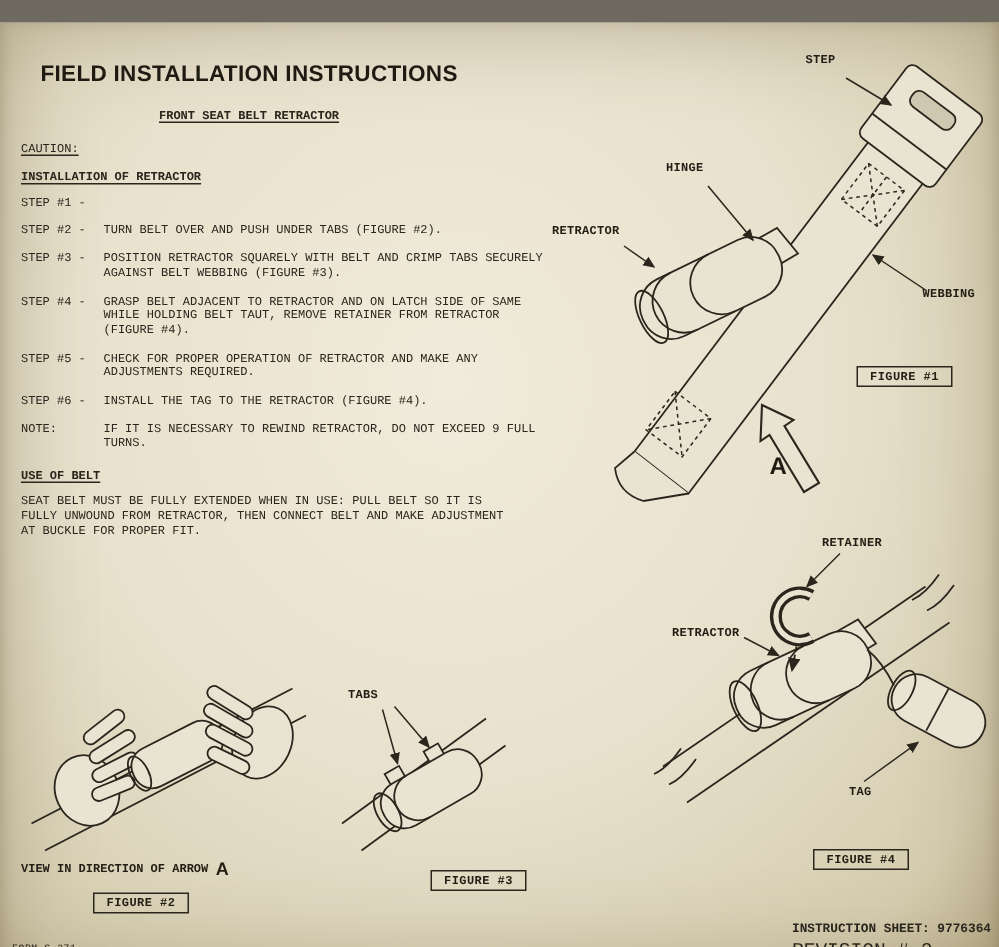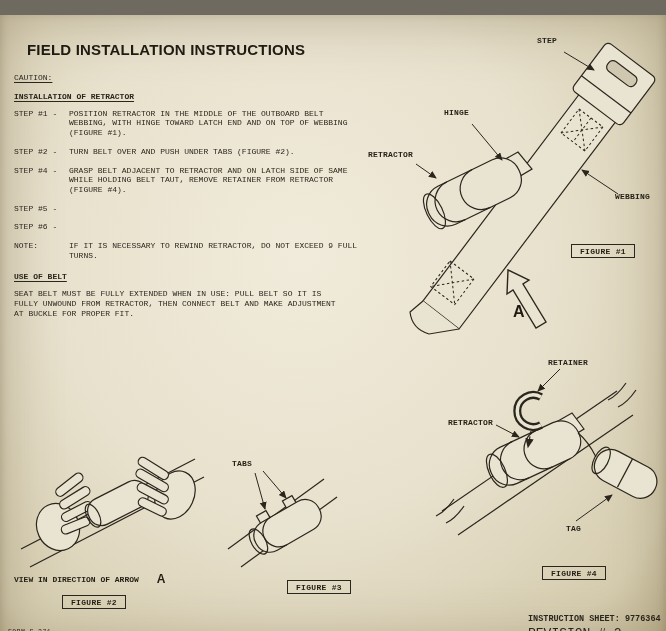--- a/index.html
+++ b/index.html
@@ -16,57 +16,63 @@
   .trow .lbl{flex:0 0 48px;white-space:nowrap}
   .trow .lbl.u{text-decoration:underline;text-underline-offset:1.5px}
   .trow .txt{flex:1}
   .heading{font-size:8px;font-weight:700;text-decoration:underline;text-underline-offset:2px;margin:4px 0 8px}
   .para{font-size:8px;line-height:9.7px;margin-bottom:9px;width:336px}
   .flabel{position:absolute;font-size:8px;font-weight:700;letter-spacing:.2px;color:#241f15}
   .figcap{position:absolute;border:1.5px solid #2b261d;padding:2px 8px 1px;font-size:8px;font-weight:700;
     color:#241f15;letter-spacing:.3px;background:transparent}
   .fig-art{position:absolute}
   .letter-a{position:absolute;font-family:"Liberation Sans",sans-serif;font-weight:900;font-size:16px;line-height:1;color:#1f1b13}
-  .viewline{position:absolute;display:flex;align-items:center;gap:18px;font-size:8px;font-weight:700;color:#241f15}
+  .viewline{position:absolute;display:flex;align-items:center;gap:5px;font-size:8px;font-weight:700;color:#241f15}
   .viewline .va{position:static;font-family:"Liberation Sans",sans-serif;font-weight:900;font-size:12px;line-height:1}
   .footer-form{position:absolute;left:8px;top:614px;font-size:6.5px;letter-spacing:.4px}
   .footer-sheet{position:absolute;left:528px;top:599px;font-size:8.5px;font-weight:700}
   .footer-rev{position:absolute;left:528px;top:611px;font-size:13px;font-weight:400}
 </style>
 </head>
 <body>
 
 <div class="sheet">
 
   <div class="col">
     <div class="title">FIELD INSTALLATION INSTRUCTIONS</div>
+    <div class="subtitle">FRONT SEAT BELT RETRACTOR</div>
 
     <div class="trow">
       <span class="lbl u">CAUTION:</span>
     </div>
 
     <div class="heading">INSTALLATION OF RETRACTOR</div>
 
     <div class="trow">
       <span class="lbl">STEP #1 -</span>
-      <span class="txt">POSITION RETRACTOR IN THE MIDDLE OF THE OUTBOARD BELT WEBBING, WITH HINGE TOWARD LATCH END AND ON TOP OF WEBBING (FIGURE #1).</span>
     </div>
     <div class="trow">
       <span class="lbl">STEP #2 -</span>
       <span class="txt">TURN BELT OVER AND PUSH UNDER TABS (FIGURE #2).</span>
     </div>
     <div class="trow">
+      <span class="lbl">STEP #3 -</span>
+      <span class="txt">POSITION RETRACTOR SQUARELY WITH BELT AND CRIMP TABS SECURELY AGAINST BELT WEBBING (FIGURE #3).</span>
+    </div>
+    <div class="trow">
       <span class="lbl">STEP #4 -</span>
       <span class="txt">GRASP BELT ADJACENT TO RETRACTOR AND ON LATCH SIDE OF SAME WHILE HOLDING BELT TAUT, REMOVE RETAINER FROM RETRACTOR (FIGURE #4).</span>
     </div>
     <div class="trow">
       <span class="lbl">STEP #5 -</span>
+      <span class="txt">CHECK FOR PROPER OPERATION OF RETRACTOR AND MAKE ANY ADJUSTMENTS REQUIRED.</span>
     </div>
     <div class="trow">
       <span class="lbl">STEP #6 -</span>
+      <span class="txt">INSTALL THE TAG TO THE RETRACTOR (FIGURE #4).</span>
     </div>
 
     <div class="trow" style="margin-top:4px">
       <span class="lbl">NOTE:</span>
       <span class="txt">IF IT IS NECESSARY TO REWIND RETRACTOR, DO NOT EXCEED 9 FULL TURNS.</span>
     </div>
 
     <div class="heading" style="margin-top:12px">USE OF BELT</div>
     <div class="para">SEAT BELT MUST BE FULLY EXTENDED WHEN IN USE: PULL BELT SO IT IS FULLY UNWOUND FROM RETRACTOR, THEN CONNECT BELT AND MAKE ADJUSTMENT AT BUCKLE FOR PROPER FIT.</div>
   </div>

